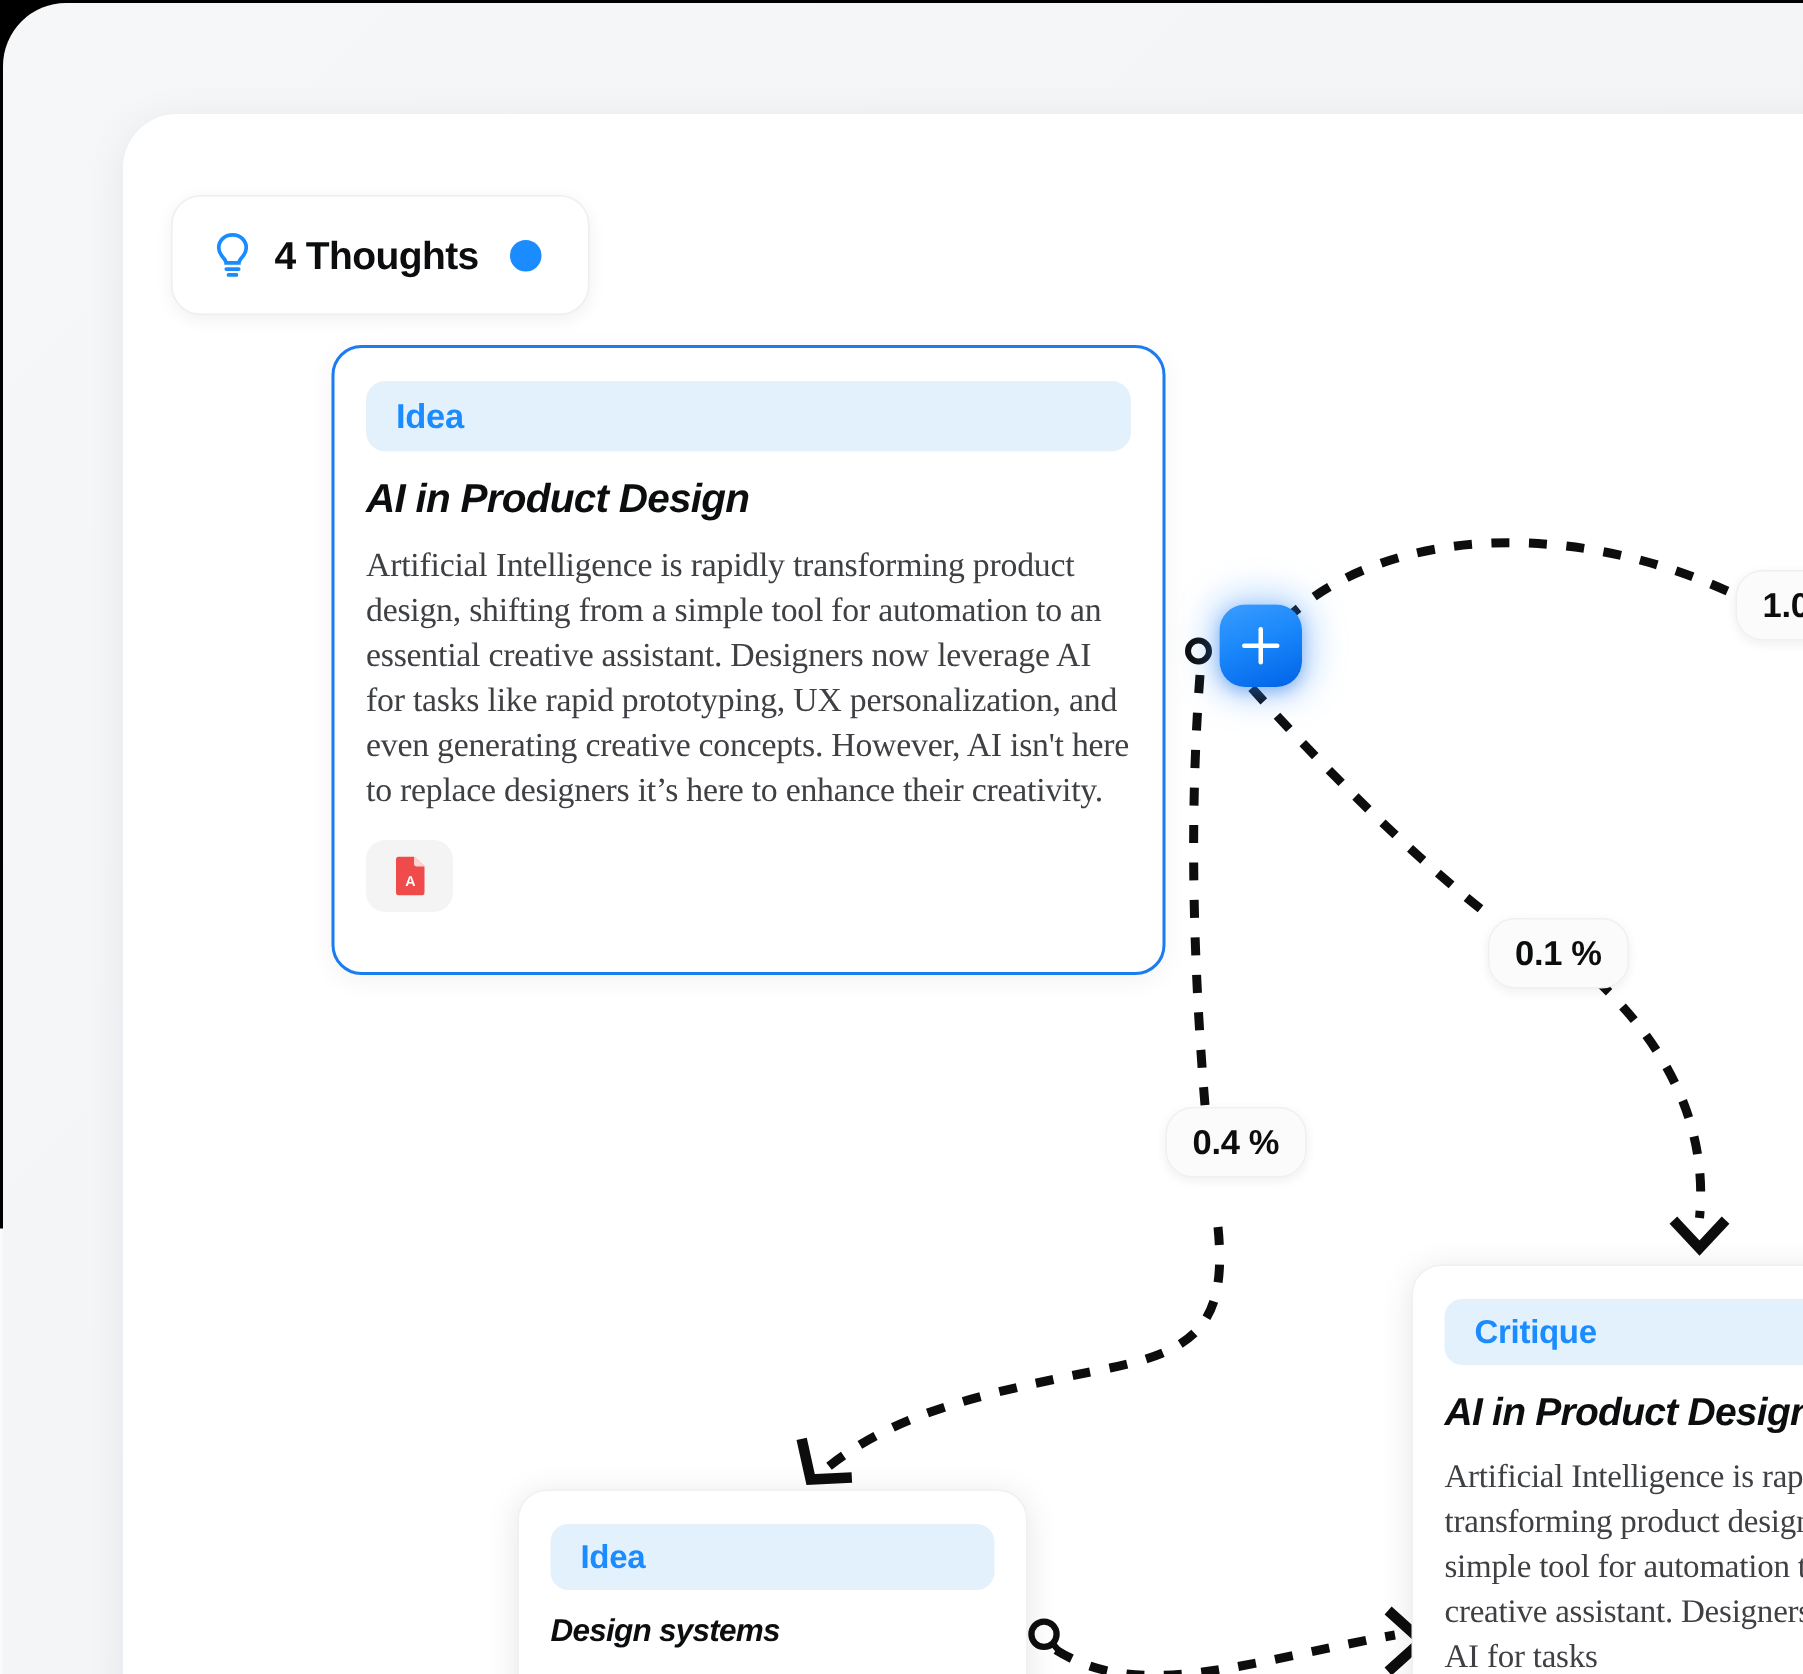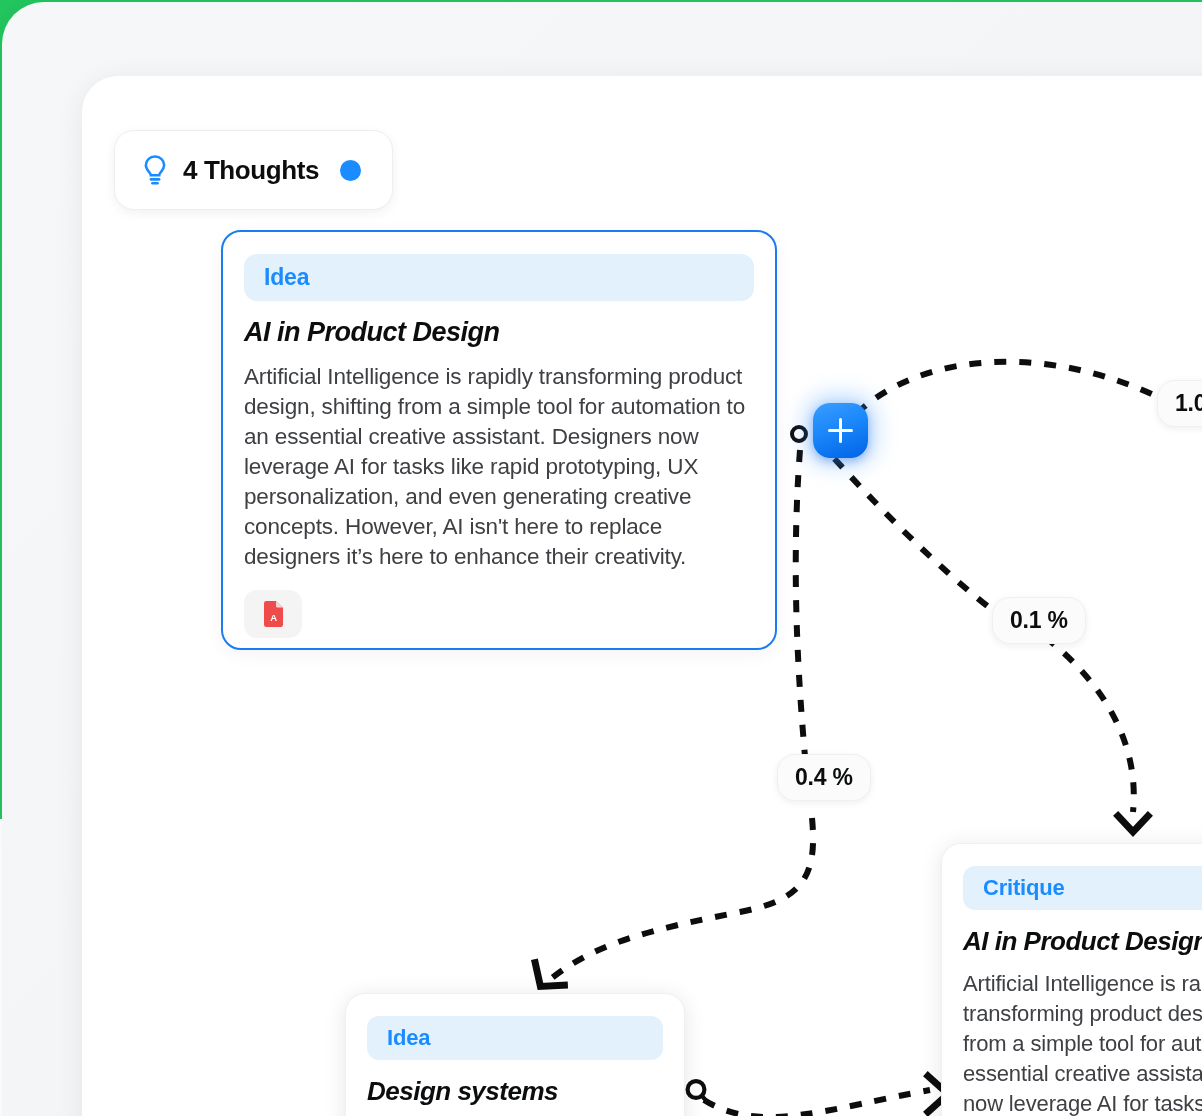--- a/index.html
+++ b/index.html
@@ -10,21 +10,21 @@
     overflow: hidden;
     background: #ffffff;
     font-family: "Liberation Sans", sans-serif;
   }
 
   
   #stage {
     position: relative;
     width: 1202px;
     height: 819px;
-    background: #22c55e;
+    background: #000000;
   }
 
   .outer-panel {
     position: absolute;
     left: 2px;
     top: 2px;
     width: 1250px;
     height: 1180px;
     background: linear-gradient(135deg, #f6f7f8 0%, #f4f5f7 50%, #f2f3f5 100%);
     border-radius: 42px;
@@ -93,22 +93,22 @@
     padding: 9px 17px;
     font-size: 23px;
     font-weight: 600;
     color: #0c0d0e;
     letter-spacing: -0.2px;
     box-shadow: 0 2px 7px rgba(15,23,42,0.07);
     white-space: nowrap;
     z-index: 14;
   }
   #badge-10 { left: 1157px; top: 380px; }
-  #badge-01 { left: 992px; top: 597px; }
-  #badge-04 { left: 777px; top: 754px; }
+  #badge-01 { left: 992px; top: 612px; }
+  #badge-04 { left: 777px; top: 738px; }
 
   
   .plus-node {
     position: absolute;
     left: 813px;
     top: 403px;
     width: 55px; height: 55px;
     border-radius: 17px;
     background: linear-gradient(160deg, #3b9dff 0%, #1a87fb 45%, #0063e6 100%);
     box-shadow: 0 0 22px 7px rgba(56,150,255,0.35),
@@ -177,27 +177,28 @@
 
   .card-title {
     font-size: 27px;
     font-weight: 700;
     color: #0c0d0e;
     letter-spacing: -0.5px;
     margin-bottom: 14px;
     font-style: italic;
   }
   #card-critique .card-title { font-size: 26px; margin-bottom: 12px; }
-  #card-design  .card-title { font-size: 26px; margin-bottom: 24px; }
+  #card-design  .card-title { font-size: 21px; margin-bottom: 24px; }
 
   .card-body {
     font-size: 22.5px;
     line-height: 30px;
     color: #3e4044;
     letter-spacing: -0.15px;
+    font-family: Liberation Serif, serif;
   }
   #card-critique .card-body { font-size: 22px; line-height: 30px; }
 
   .source-chip {
     display: inline-flex;
     align-items: center;
     gap: 11px;
     background: #f4f4f5;
     border-radius: 13px;
     padding: 11px 18px;

